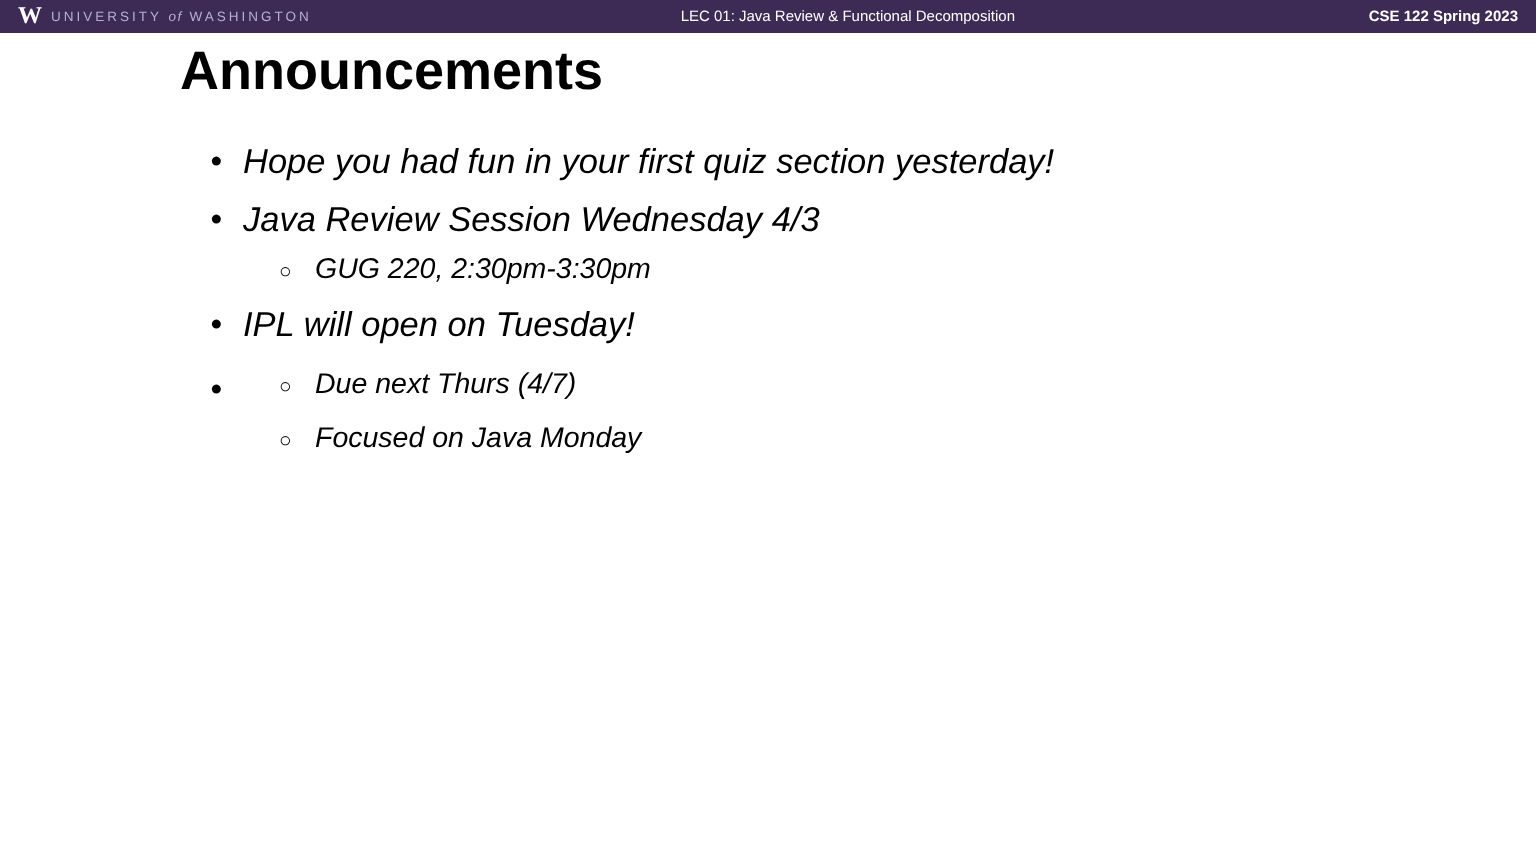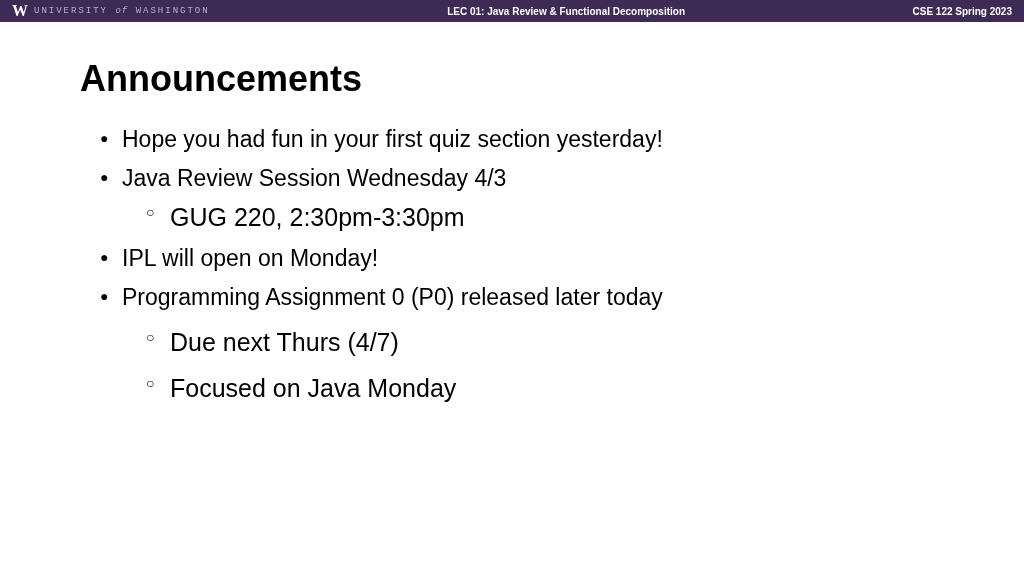--- a/index.html
+++ b/index.html
@@ -30,76 +30,77 @@
     .uw-logo {
       font-family: 'Times New Roman', serif;
       font-weight: bold;
       font-size: 16px;
       color: white;
       line-height: 1;
     }
     .uw-text {
       letter-spacing: 2px;
       font-size: 9px;
-      font-family: Liberation Mono, monospace;
     }
     .uw-of {
       font-style: italic;
       text-transform: lowercase;
       letter-spacing: 1px;
     }
     .header-center {
-      font-weight: bold;
+      font-weight: normal;
       font-size: 10px;
       color: white;
       padding-left: 10px;
     }
     .header-right {
       font-weight: bold;
       font-size: 10px;
       color: white;
     }
     .content {
-      padding: 36px 80px 0 80px;
+      padding: 4px 80px 0 80px;
+      margin-left: 40px;
     }
     .title {
       font-size: 36px;
       font-weight: bold;
       color: #000;
       margin-bottom: 22px;
     }
     ul.main-list {
       list-style: none;
       padding-left: 20px;
     }
     ul.main-list > li {
       position: relative;
       padding-left: 22px;
       font-size: 23px;
       color: #000;
       line-height: 1.5;
       margin-bottom: 4px;
+      font-style: italic;
     }
     ul.main-list > li::before {
       content: "●";
       position: absolute;
       left: 0;
       top: 0;
       font-size: 14px;
       line-height: 32px;
     }
     ul.sub-list {
       list-style: none;
       padding-left: 24px;
       margin-top: 2px;
     }
     ul.sub-list > li {
       position: relative;
       padding-left: 24px;
-      font-size: 25px;
+      font-size: 19px;
       color: #000;
       line-height: 1.6;
     }
     ul.sub-list > li::before {
       content: "○";
       position: absolute;
       left: 0;
       top: 0;
       font-size: 14px;
       line-height: 30px;
@@ -135,24 +136,23 @@
     </li>
     <li>
       <span>Java Review Session Wednesday 4/3</span>
       <ul class="sub-list">
         <li>
           <span>GUG 220, 2:30pm-3:30pm</span>
         </li>
       </ul>
     </li>
     <li>
-      <span>IPL will open on Monday!</span>
+      <span>IPL will open on Tuesday!</span>
     </li>
     <li>
-      <span>Programming Assignment 0 (P0) released later today</span>
       <ul class="sub-list spaced">
         <li>
           <span>Due next Thurs (4/7)</span>
         </li>
         <li>
           <span>Focused on Java Monday</span>
         </li>
       </ul>
     </li>
   </ul>

